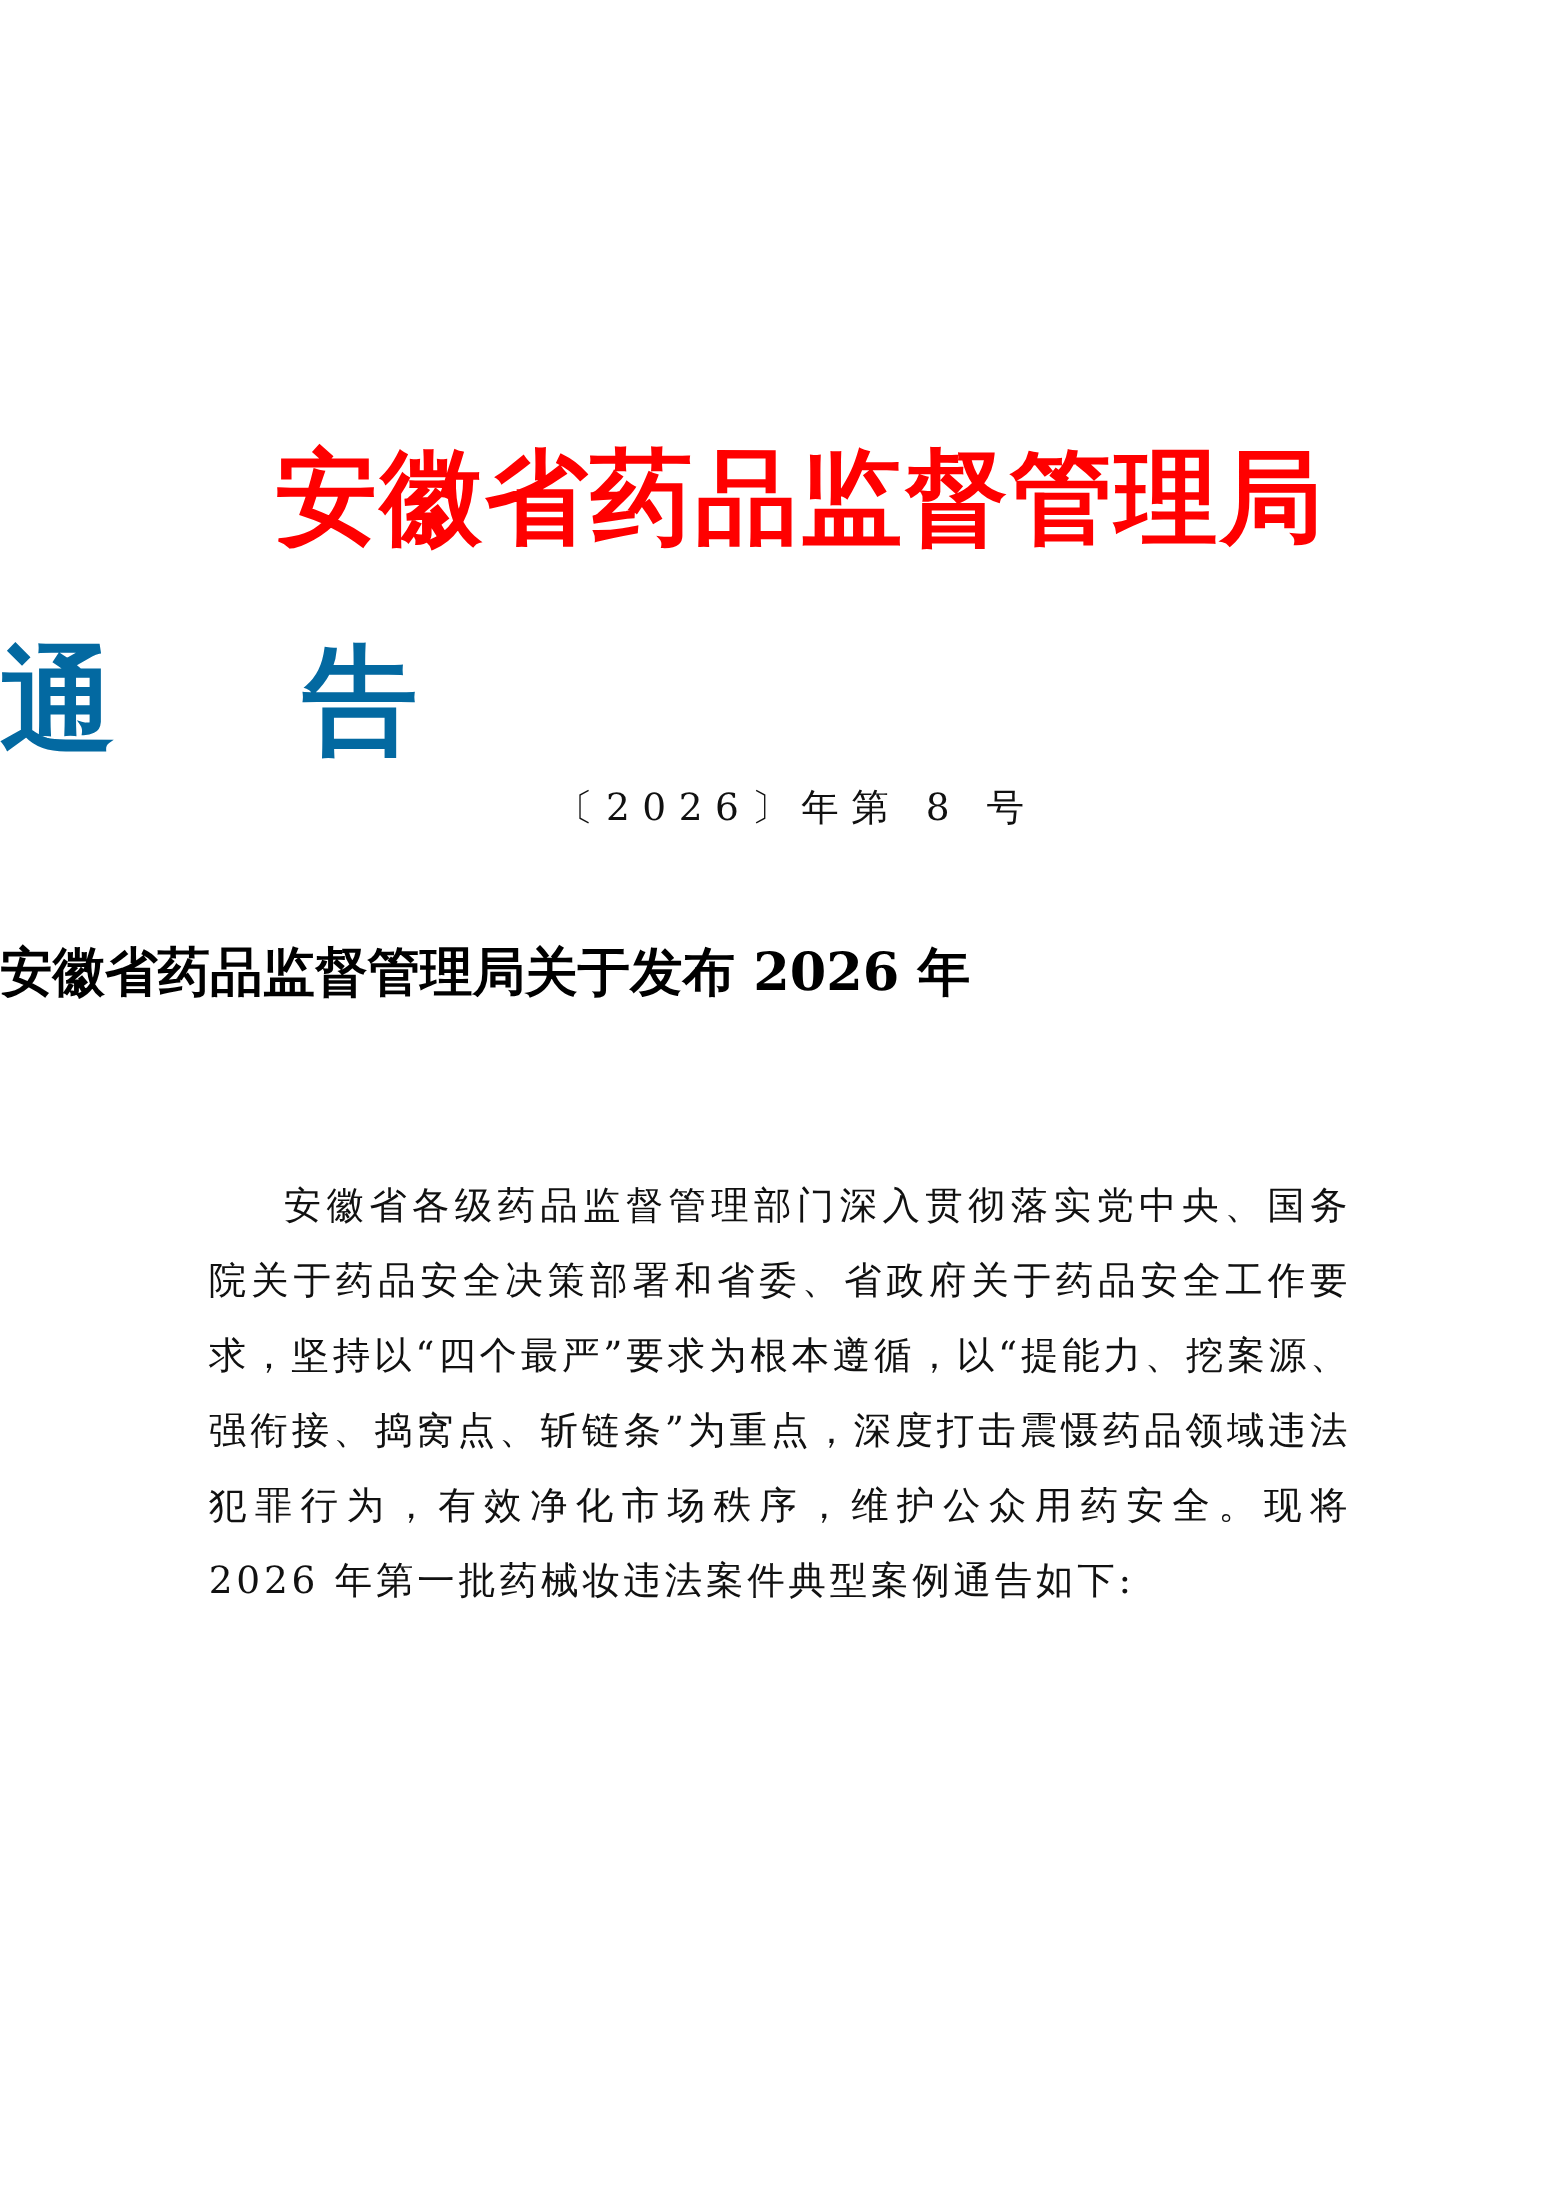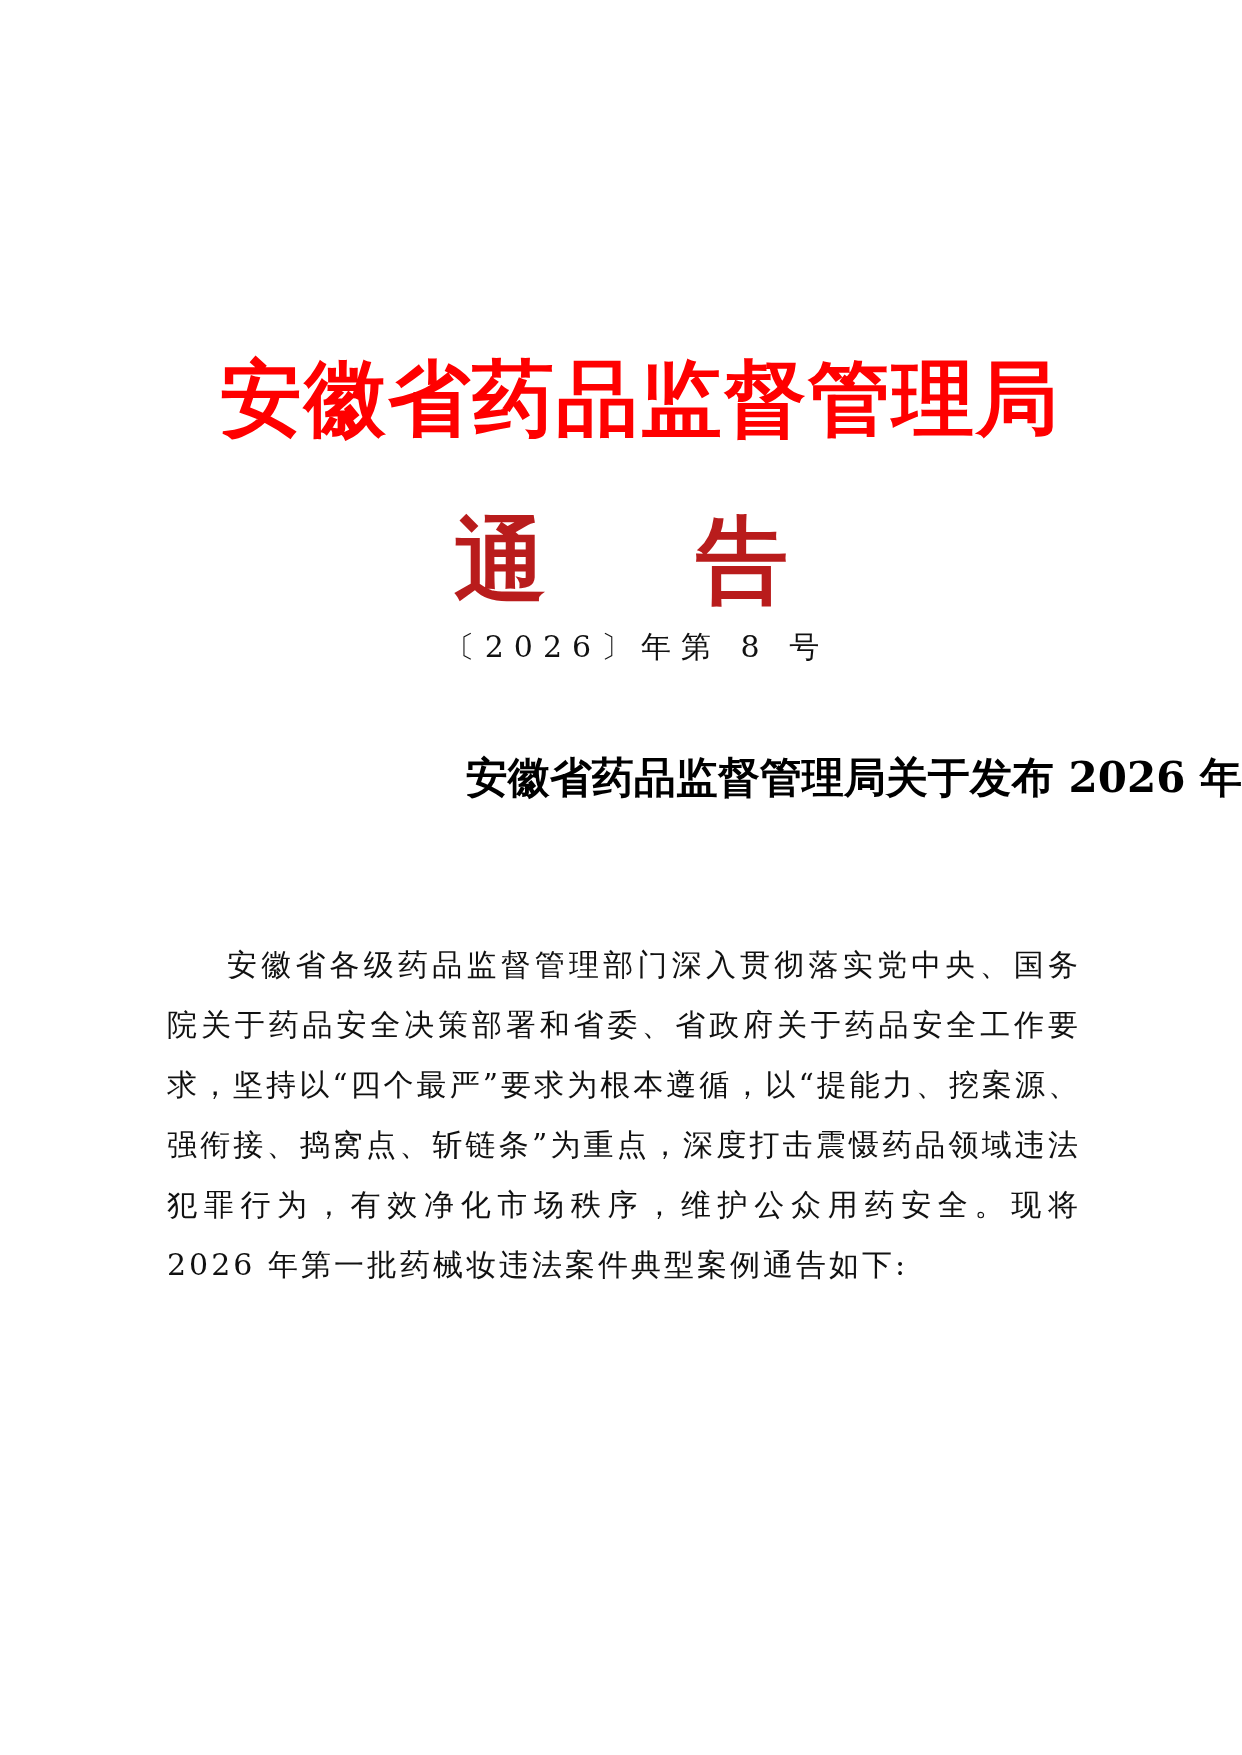--- a/index.html
+++ b/index.html
@@ -28,26 +28,26 @@
       letter-spacing: 2px;
       color: #ff0000;
       white-space: nowrap;
       padding-left: 19px;
     }
     .notice-type {
       position: absolute;
       left: 0;
       top: 505px;
       width: 1242px;
-      text-align: center;
+      text-align: left;
       font-family: "DejaVu Serif", serif;
       font-weight: bold;
       font-size: 92px;
       line-height: 110px;
-      color: #b91c1c;
+      color: #0369a1;
       white-space: nowrap;
     }
     .notice-type .char { display: inline-block; }
     .notice-type .gap { display: inline-block; width: 150px; }
     .doc-number {
       position: absolute;
       left: 16px;
       top: 627px;
       width: 1242px;
       text-align: center;
@@ -56,21 +56,21 @@
       line-height: 40px;
       letter-spacing: 10px;
       color: #111111;
       white-space: nowrap;
     }
     .doc-title {
       position: absolute;
       left: 0;
       top: 748px;
       width: 1242px;
-      text-align: right;
+      text-align: left;
       font-family: "DejaVu Serif", serif;
       font-weight: bold;
       font-size: 42px;
       line-height: 60px;
       color: #000000;
     }
     .doc-title div { white-space: nowrap; }
     .body-text {
       position: absolute;
       left: 164px;

